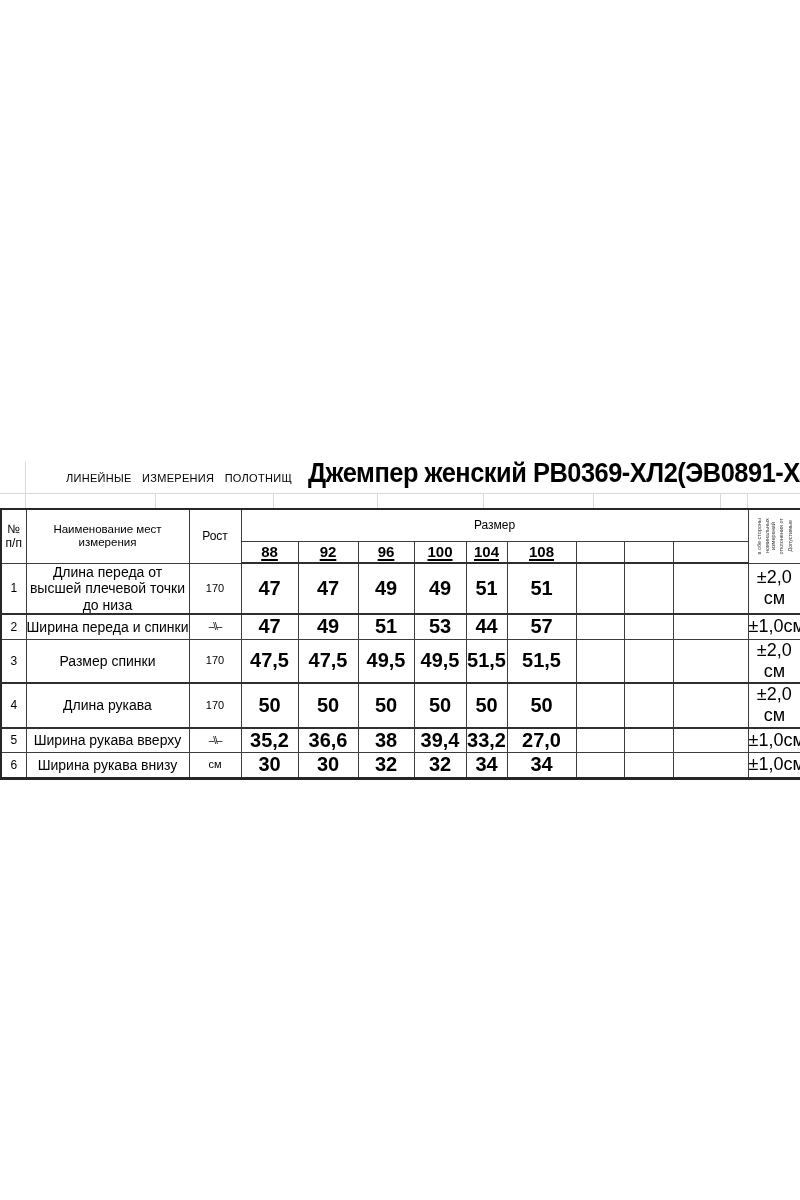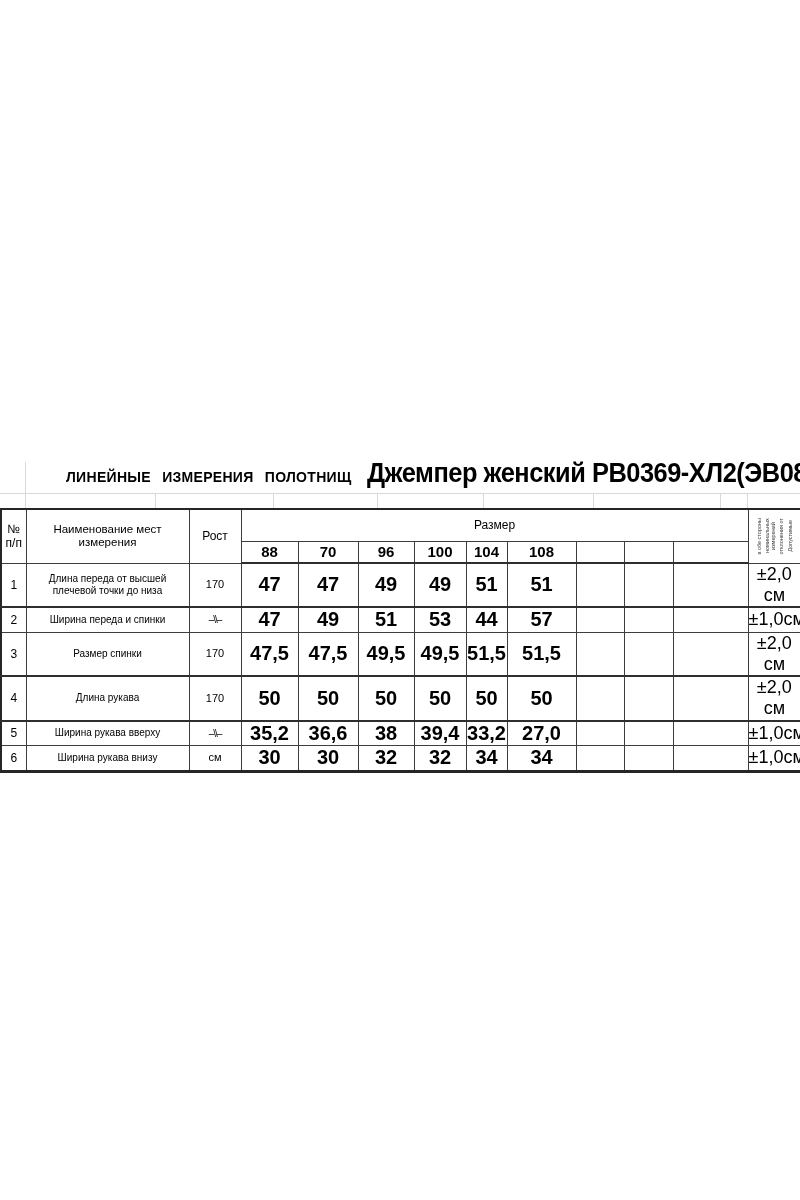--- a/index.html
+++ b/index.html
@@ -7,21 +7,21 @@
     position:relative;width:800px;height:1200px;background:#ffffff;
     font-family:"Liberation Sans","DejaVu Sans",sans-serif;color:#000;
     overflow:hidden;
   }
   
   .titlebar{
     position:absolute;left:66px;top:458px;width:730px;height:38px;
     display:flex;align-items:baseline;gap:16px;white-space:nowrap;
   }
   .subtitle{
-    font-size:14px;font-weight:700;letter-spacing:.3px;word-spacing:7px;
+    font-size:11px;font-weight:400;letter-spacing:.3px;word-spacing:7px;
   }
   .doc-title{
     font-size:27px;font-weight:700;letter-spacing:-.5px;
     transform:scaleX(.94);transform-origin:left bottom;display:inline-block;
   }
   
   .gl{position:absolute;background:#d9d9d9;}
   .gl.h{height:1px;}
   .gl.v{width:1px;}
   
@@ -39,25 +39,25 @@
   tr.r4{height:34px;} tr.r5{height:23px;} tr.r6{height:22px;}
   
   tr.rh2 td{border-bottom:2px solid #2e2e2e;}
   tr.r1 td{border-bottom:2px solid #2e2e2e;}
   tr.r3 td{border-bottom:2px solid #2e2e2e;}
   tr.r4 td{border-bottom:2px solid #2e2e2e;}
   tr.r6 td{border-bottom:3px solid #262626;}
   td.hdr{font-size:12px;}
   td.hdr-name{font-size:11.5px;}
   td.num{font-size:12px;}
-  td.name{font-size:10px;}
+  td.name{font-size:14px;}
   td.rost{font-size:11px;margin-left:19px;}
   td.rost .ditto{font-size:10px;letter-spacing:-1px;}
   td.size{font-size:15px;font-weight:700;}
-  td.size span{text-underline-offset:2px;text-decoration-thickness:2px;}
+  td.size span{text-decoration:underline;text-underline-offset:2px;text-decoration-thickness:2px;}
   td.val{font-size:20px;font-weight:700;}
   td.tol{font-size:18px;}
   .two-line{display:block;}
   
   .rot{display:flex;justify-content:center;align-items:center;gap:2px;height:100%;}
   .rot span{
     writing-mode:vertical-rl;transform:rotate(180deg);
     font-size:5.5px;color:#3a3a3a;line-height:1.15;letter-spacing:0;
     max-height:50px;overflow:hidden;
   }
@@ -113,21 +113,21 @@
           <span>в обе стороны</span>
           <span>номинальных измерений</span>
           <span>отклонения от</span>
           <span>Допустимые</span>
         </div>
       </td>
     </tr>
 
     <tr class="rh2">
       <td class="size"><span>88</span></td>
-      <td class="size"><span>70</span></td>
+      <td class="size"><span>92</span></td>
       <td class="size"><span>96</span></td>
       <td class="size"><span>100</span></td>
       <td class="size"><span>104</span></td>
       <td class="size"><span>108</span></td>
       <td class="empty"></td>
       <td class="empty"></td>
       <td class="empty"></td>
     </tr>
 
     <tr class="r1">

